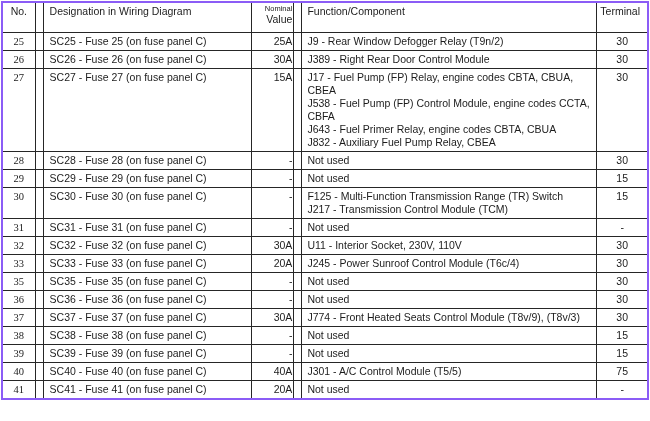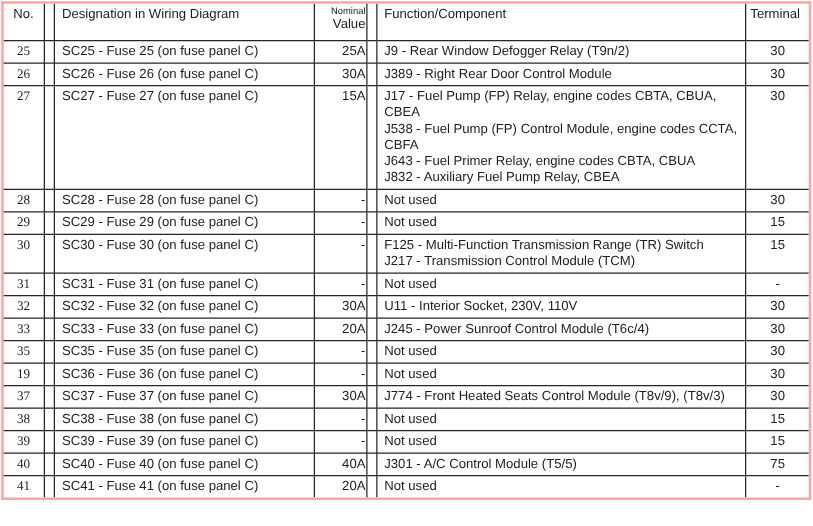--- a/index.html
+++ b/index.html
@@ -15,21 +15,21 @@
     padding: 1px;
   }
   table.fuse-table {
     border-collapse: collapse;
     table-layout: fixed;
     width: 648px;
     background: #ffffff;
     font-family: "Liberation Sans", sans-serif;
     font-size: 10.5px;
     color: #1c1c1c;
-    border: 2px solid #fca5a5;
+    border: 2px solid #8b5cf6;
   }
   col.c-no       { width: 33px; }
   col.c-sp1      { width: 8px; }
   col.c-desig    { width: 208px; }
   col.c-value    { width: 42px; }
   col.c-sp2      { width: 8px; }
   col.c-func     { width: 294px; }
   col.c-term     { width: 51px; }
 
   th, td {
@@ -209,21 +209,21 @@
           <td class="cell-spacer"></td>
           <td class="cell-desig">SC35 - Fuse 35 (on fuse panel C)</td>
           <td class="cell-value">-</td>
           <td class="cell-spacer"></td>
           <td class="cell-func">
             <div class="fn-line">Not used</div>
           </td>
           <td class="cell-term">30</td>
         </tr>
         <tr>
-          <td class="cell-no">19</td>
+          <td class="cell-no">36</td>
           <td class="cell-spacer"></td>
           <td class="cell-desig">SC36 - Fuse 36 (on fuse panel C)</td>
           <td class="cell-value">-</td>
           <td class="cell-spacer"></td>
           <td class="cell-func">
             <div class="fn-line">Not used</div>
           </td>
           <td class="cell-term">30</td>
         </tr>
         <tr>

